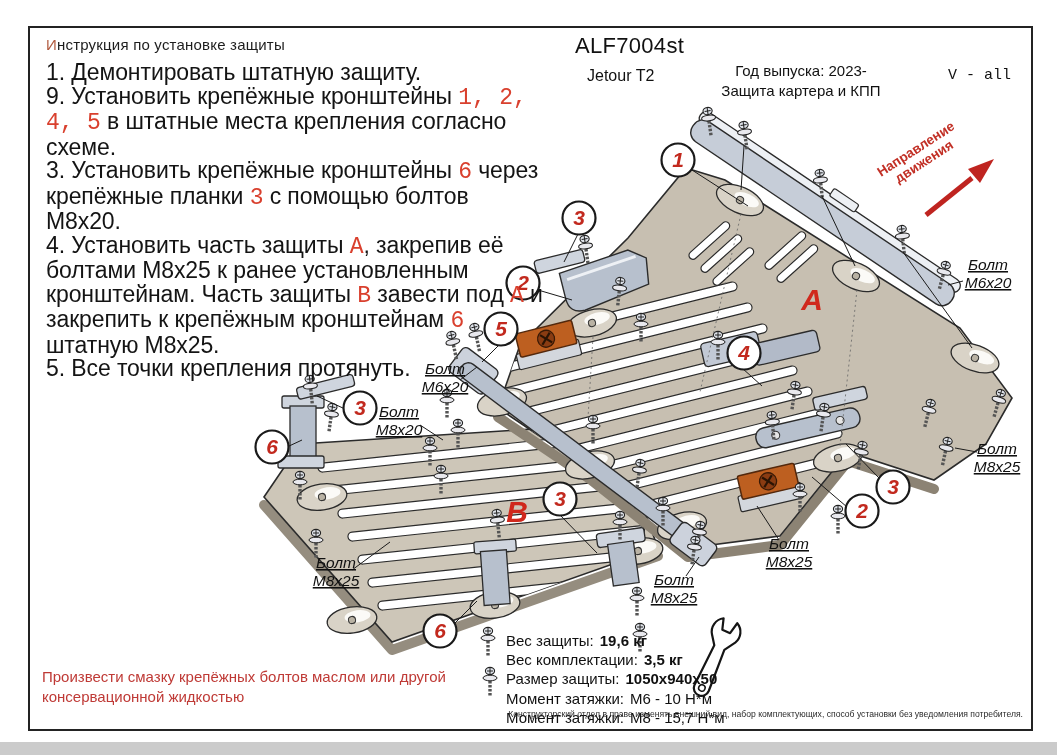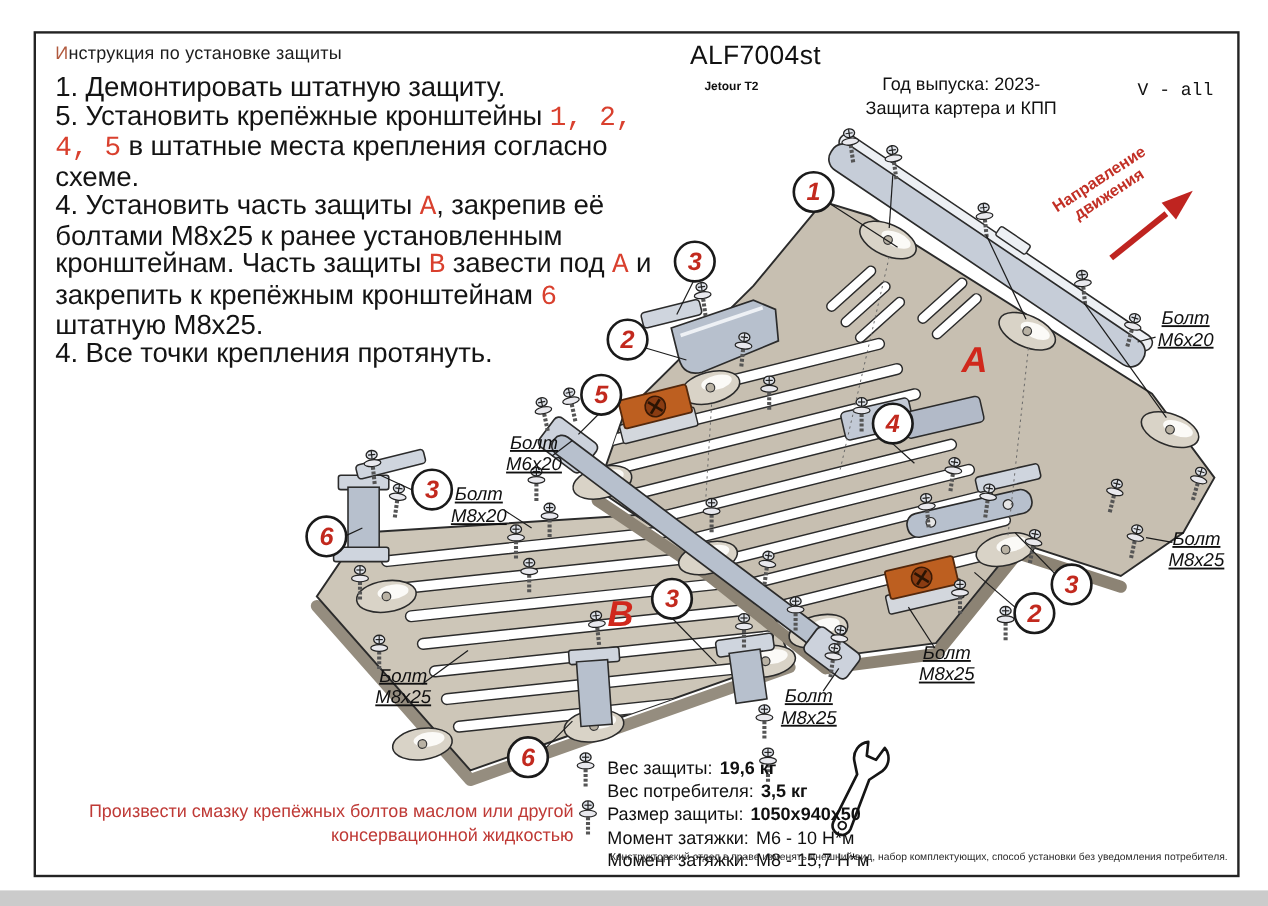--- a/index.html
+++ b/index.html
@@ -14,31 +14,31 @@
   .instructions{position:absolute;left:46px;top:36px;width:502px;z-index:3;}
   .insn-title{font-size:15px;font-weight:400;color:#1d1d1d;margin:0 0 8px 0;letter-spacing:.2px;}
   .insn-title .first{color:#b15a3e;}
   .step{font-size:23px;line-height:23.5px;color:#141414;letter-spacing:-0.1px;}
   .hl{color:#d9402e;font-family:Liberation Mono, monospace;}
 
   
   .hdr{position:absolute;left:535px;top:33px;width:492px;z-index:3;color:#111;}
   .hdr-part{text-align:left;padding-left:40px;font-size:22px;letter-spacing:.3px;}
   .hdr-row{position:relative;margin-top:2px;height:44px;}
-  .hdr-vehicle{position:absolute;left:52px;top:6px;font-size:10px;font-weight:bold;}
+  .hdr-vehicle{position:absolute;left:52px;top:6px;font-size:16px;}
   .hdr-mid{position:absolute;left:0;right:0;padding-left:40px;text-align:center;top:0;font-size:15px;line-height:20px;}
   .hdr-engine{position:absolute;right:16px;top:6px;font-size:15px;font-family:Liberation Mono, monospace;}
 
   
   .specs{position:absolute;left:506px;top:631px;z-index:3;color:#101010;}
   .spec-row{font-size:15px;line-height:19.2px;white-space:nowrap;}
   .spec-label{margin-right:6px;}
   .v-bold{font-weight:bold;}
 
-  .lube-note{position:absolute;left:42px;top:667px;width:436px;text-align:right;
+  .lube-note{position:absolute;left:42px;top:667px;width:436px;text-align:left;
     font-size:15px;line-height:20px;color:#bf3a36;z-index:3;}
   .disclaimer{position:absolute;right:34px;top:709px;font-size:8.6px;color:#2b2b2b;z-index:3;}
 
   svg.diagram{position:absolute;left:0;top:0;z-index:2;}
 
   .callout circle{fill:#ffffff;stroke:#1a1a1a;stroke-width:2.2;}
   .callout-num{font-family:"Liberation Sans",sans-serif;font-style:italic;font-weight:bold;font-size:21px;fill:#c2291e;text-anchor:middle;}
   .part-letter{font-family:"Liberation Sans",sans-serif;font-style:italic;font-weight:bold;font-size:30px;fill:#d0281c;text-anchor:middle;}
   .bolt-label{font-family:"Liberation Sans",sans-serif;font-style:italic;font-size:15.5px;fill:#101010;text-anchor:middle;text-decoration:underline;}
   .dir-text{font-family:"Liberation Sans",sans-serif;font-weight:bold;font-size:13.5px;fill:#c23026;text-anchor:middle;}
@@ -346,39 +346,40 @@
 
   <g transform="translate(712,664) rotate(24)">
     <path d="M -5.5,-18 L -12,-27 A 13.5 13.5 0 0 1 -8,-46.5 L -4.5,-35.5 L 4,-35.5 L 6.5,-47.5 A 13.5 13.5 0 0 1 12.5,-29 L 5.5,-18 L 8,26 A 7.5 7.5 0 1 1 -7.5,26.5 Z" fill="#ffffff" stroke="#151515" stroke-width="2.2" stroke-linejoin="round"></path>
     <circle cx="0.5" cy="26" r="3.2" fill="#ffffff" stroke="#151515" stroke-width="1.6"></circle>
   </g>
 </svg>
 
 <div class="instructions">
   <h1 class="insn-title"><span class="first">И</span><span>нструкция по установке защиты</span></h1>
   <div class="step"><span>1. Демонтировать штатную защиту.</span></div>
-  <div class="step"><span>5. Установить крепёжные кронштейны </span><span class="hl">1, 2, 4, 5</span><span> в штатные места крепления согласно схеме.</span></div>
+  <div class="step"><span>9. Установить крепёжные кронштейны </span><span class="hl">1, 2, 4, 5</span><span> в штатные места крепления согласно схеме.</span></div>
+  <div class="step"><span>3. Установить крепёжные кронштейны </span><span class="hl">6</span><span> через крепёжные планки </span><span class="hl">3</span><span> с помощью болтов М8х20.</span></div>
   <div class="step"><span>4. Установить часть защиты </span><span class="hl">А</span><span>, закрепив её болтами М8х25 к ранее установленным кронштейнам. Часть защиты </span><span class="hl">В</span><span> завести под </span><span class="hl">А</span><span> и закрепить к крепёжным кронштейнам </span><span class="hl">6</span><span> штатную М8х25.</span></div>
-  <div class="step"><span>4. Все точки крепления протянуть.</span></div>
+  <div class="step"><span>5. Все точки крепления протянуть.</span></div>
 </div>
 
 <div class="hdr">
   <div class="hdr-part">ALF7004st</div>
   <div class="hdr-row">
     <span class="hdr-vehicle">Jetour T2</span>
     <div class="hdr-mid">
       <div>Год выпуска: 2023-</div>
       <div>Защита картера и КПП</div>
     </div>
     <span class="hdr-engine">V - all</span>
   </div>
 </div>
 
 <div class="specs">
   <div class="spec-row"><span class="spec-label">Вес защиты:</span><span class="v-bold">19,6 кг</span></div>
-  <div class="spec-row"><span class="spec-label">Вес потребителя:</span><span class="v-bold">3,5 кг</span></div>
+  <div class="spec-row"><span class="spec-label">Вес комплектации:</span><span class="v-bold">3,5 кг</span></div>
   <div class="spec-row"><span class="spec-label">Размер защиты:</span><span class="v-bold">1050х940х50</span></div>
   <div class="spec-row"><span class="spec-label">Момент затяжки:</span><span>М6 - 10 Н*м</span></div>
   <div class="spec-row"><span class="spec-label">Момент затяжки:</span><span>М8 - 15,7 Н*м</span></div>
 </div>
 
 <div class="lube-note">Произвести смазку крепёжных болтов маслом или другой консервационной жидкостью</div>
 <div class="disclaimer">Конструкторский отдел в праве изменять внешний вид, набор комплектующих, способ установки без уведомления потребителя.</div>
 
 </body></html>

